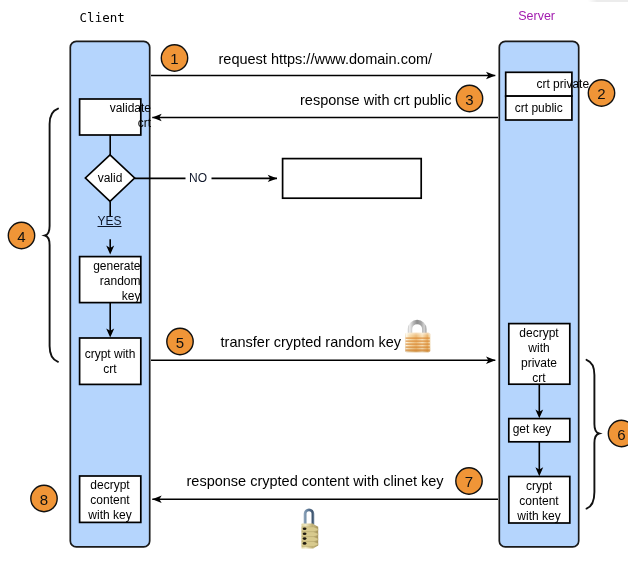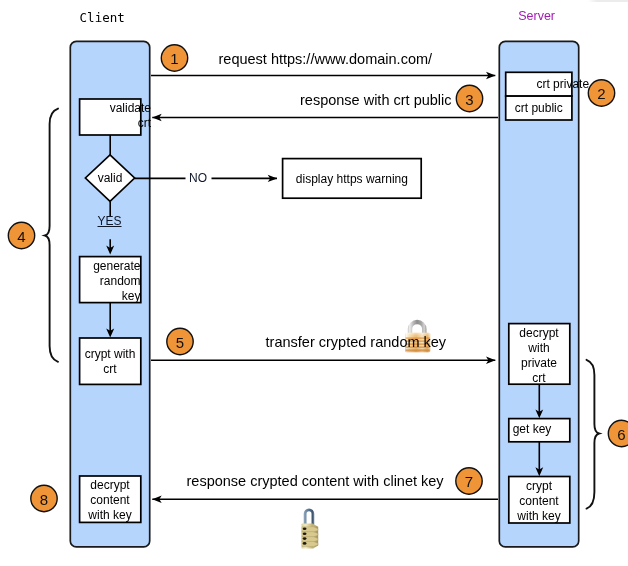--- a/index.html
+++ b/index.html
@@ -196,28 +196,27 @@
   <div>private</div>
   <div>crt</div>
 </div>
 <div class="nodetext" style="left:508.5px;top:422px;width:47px;">get key</div>
 <div class="nodetext" style="left:508.5px;top:479px;width:61px;">
   <div>crypt</div>
   <div>content</div>
   <div>with key</div>
 </div>
 
-<div class="nodetext" style="left:282.6px;top:172px;width:138.6px;">display https warning</div>
 
 <div class="smalllabel" style="left:189px;top:171px;">NO</div>
 <div class="smalllabel" style="left:97.5px;top:214px;text-decoration:underline;">YES</div>
 
 <div class="msgtext" style="left:218.5px;top:51px;">request https://www.domain.com/</div>
 <div class="msgtext" style="left:280px;top:92px;margin-left:20px;">response with crt public</div>
-<div class="msgtext" style="left:220.6px;top:333.5px;margin-left:45px;">transfer crypted random key</div>
+<div class="msgtext" style="left:220.6px;top:333.5px;">transfer crypted random key</div>
 <div class="msgtext" style="left:186.5px;top:473px;">response crypted content with clinet key</div>
 
 <div class="badgelabel" style="left:161.5px;top:51px;">1</div>
 <div class="badgelabel" style="left:588.5px;top:86px;">2</div>
 <div class="badgelabel" style="left:456.5px;top:91.5px;">3</div>
 <div class="badgelabel" style="left:8.5px;top:228.5px;">4</div>
 <div class="badgelabel" style="left:167px;top:334.5px;">5</div>
 <div class="badgelabel" style="left:608.5px;top:426.5px;">6</div>
 <div class="badgelabel" style="left:456px;top:474px;">7</div>
 <div class="badgelabel" style="left:31px;top:491.5px;">8</div>

